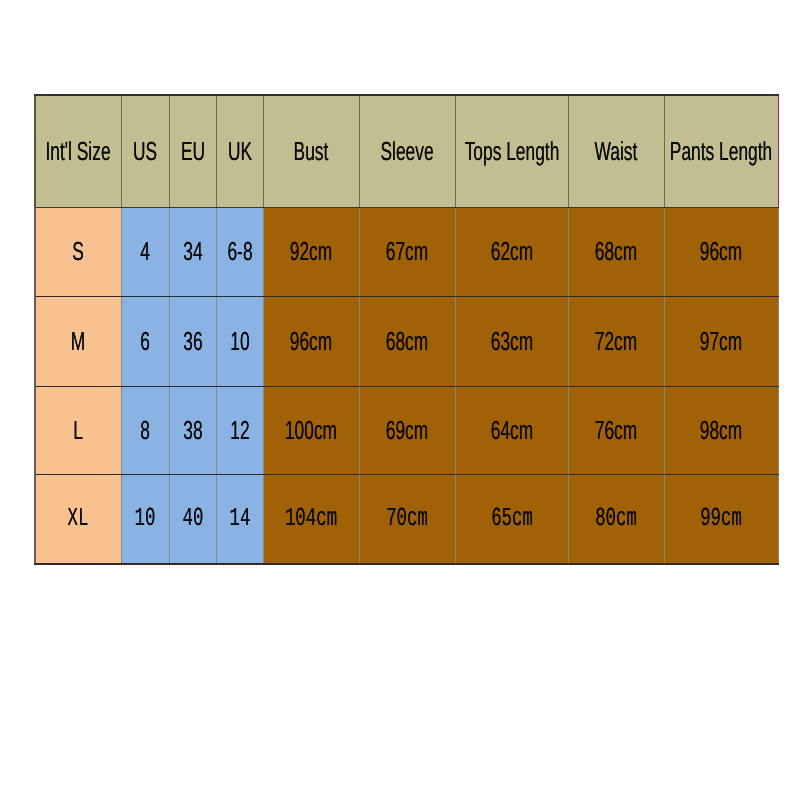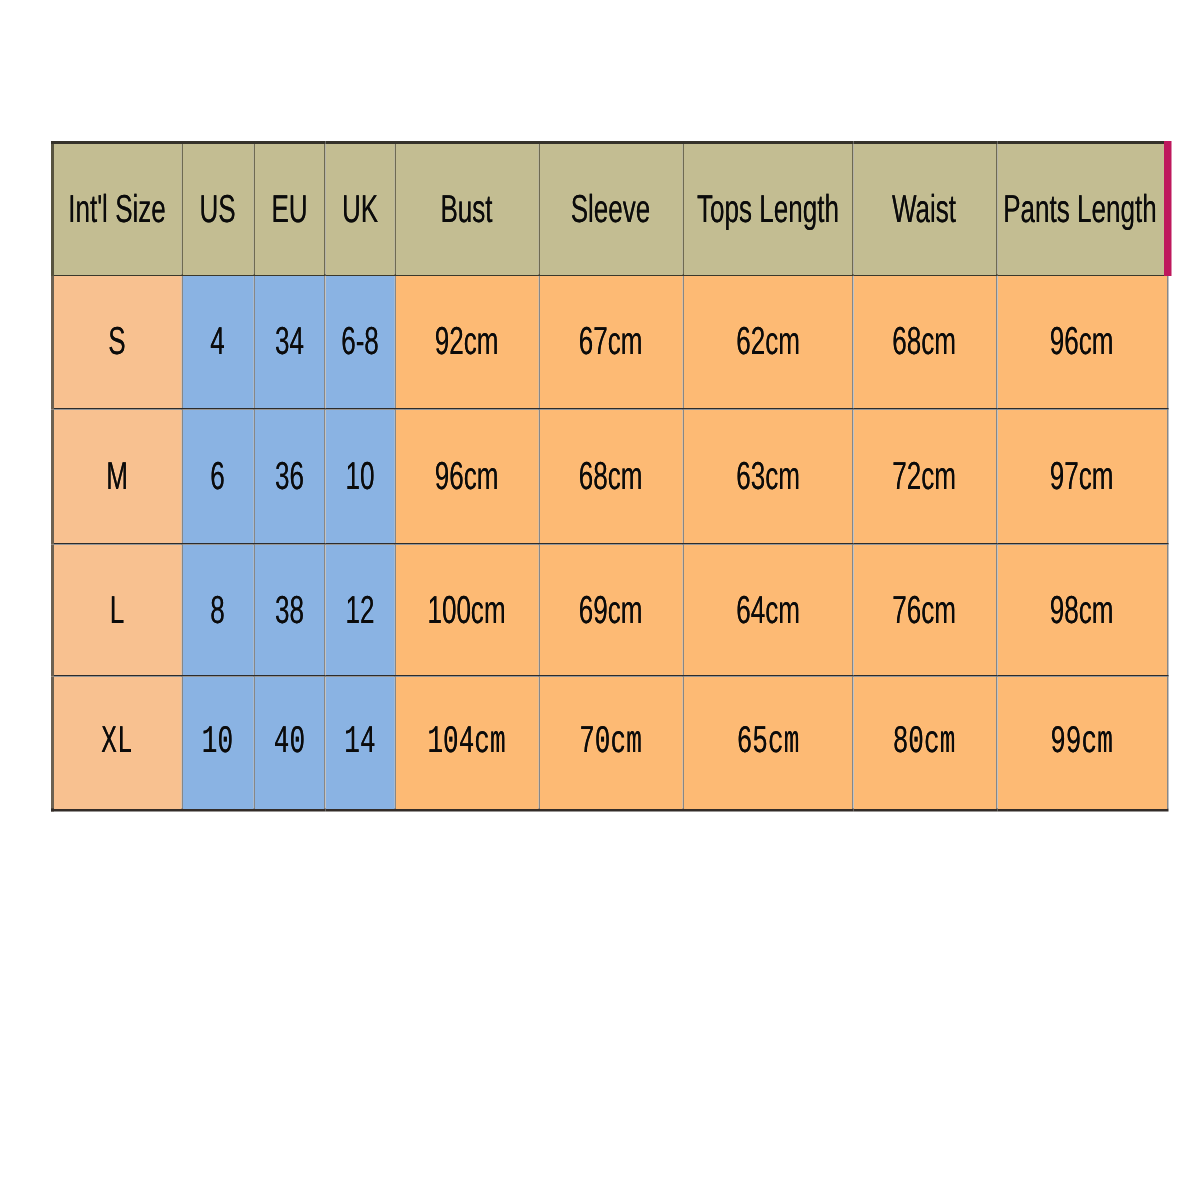--- a/index.html
+++ b/index.html
@@ -30,21 +30,21 @@
     border-right: 1px solid #878787;
     border-top: 1px solid #2c2c2c;
     border-bottom: 1px solid #2c2c2c;
     text-align: center;
     vertical-align: middle;
     font-weight: normal;
     font-size: 26px;
     line-height: 1;
     color: #0b0b0b;
     text-shadow: 0 0 0.35px rgba(0,0,0,0.85);
-    padding: 0;
+    padding: 12px;
     white-space: nowrap;
     overflow: visible;
   }
   table.size-chart td, table.size-chart th { position: relative; }
   table.size-chart td > span, table.size-chart th > span {
     position: absolute;
     left: 50%;
     top: calc(50% - 0.9px);
     transform: translate(-50%, -50%) scaleX(0.668);
     transform-origin: center center;
@@ -52,28 +52,28 @@
     will-change: opacity;
   }
   table.size-chart thead th { background: #c3bd92; height: 87.2px; border-left-color: #6e6a52; border-right-color: #6e6a52; border-top-color: #3a382c; border-bottom-color: #3a382c; }
   table.size-chart tbody tr { height: 89.2px; }
   table.size-chart tbody tr:nth-child(1) { height: 89.2px; }
   table.size-chart tbody tr:nth-child(2) { height: 89.4px; }
   table.size-chart tbody tr:nth-child(3) { height: 88.6px; }
   table.size-chart tbody tr:nth-child(4) { height: 89.4px; }
   
   table.size-chart thead th:first-child { border-left: 2px solid #57533f; }
-  table.size-chart thead th:last-child { border-right: 5px solid #be185d; }
+  table.size-chart thead th:last-child { border-right: 1px solid #be185d; }
   table.size-chart thead th { border-top: 2px solid #35322a; }
   table.size-chart tbody td:first-child { border-left: 2px solid #6b6152; }
   table.size-chart tbody td:last-child { border-right: 1px solid #878787; }
   table.size-chart tbody tr:last-child td { border-bottom: 2px solid #332c28; font-family: Liberation Mono, monospace; }
   td.size-col { background: #f8c190; }
   td.region-col { background: #8ab3e3; }
-  td.meas-col { background: #fdba74; }
+  td.meas-col { background: #a16207; }
   col.c0 { width: 86px; }
   col.c1 { width: 48px; }
   col.c2 { width: 47px; }
   col.c3 { width: 47px; }
   col.c4 { width: 96px; }
   col.c5 { width: 96px; }
   col.c6 { width: 113px; }
   col.c7 { width: 96px; }
   col.c8 { width: 114px; }
 </style>

